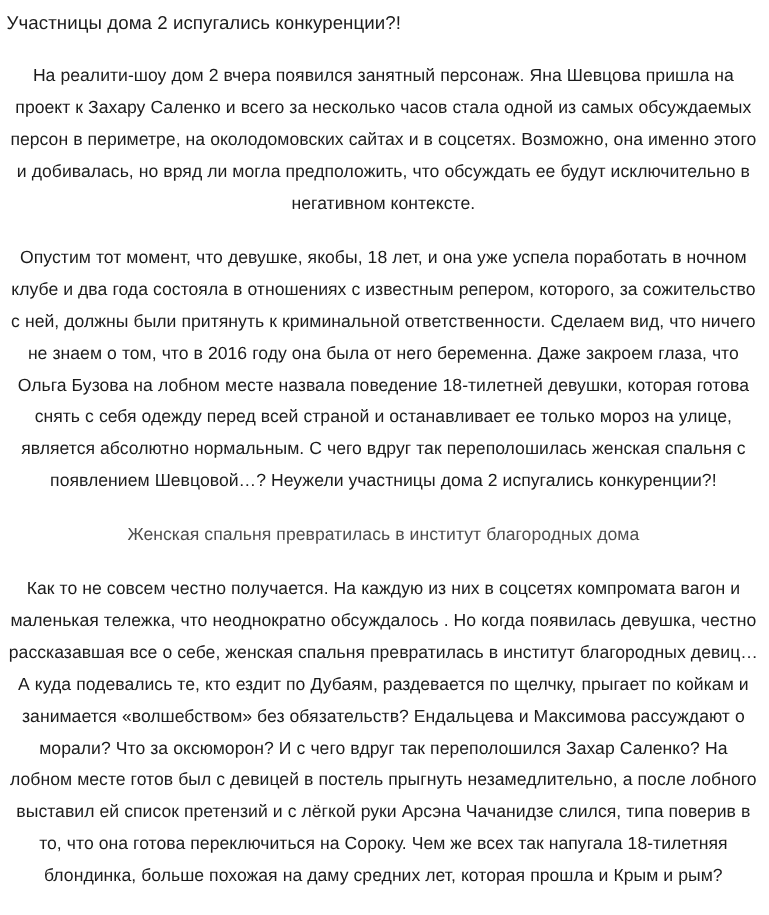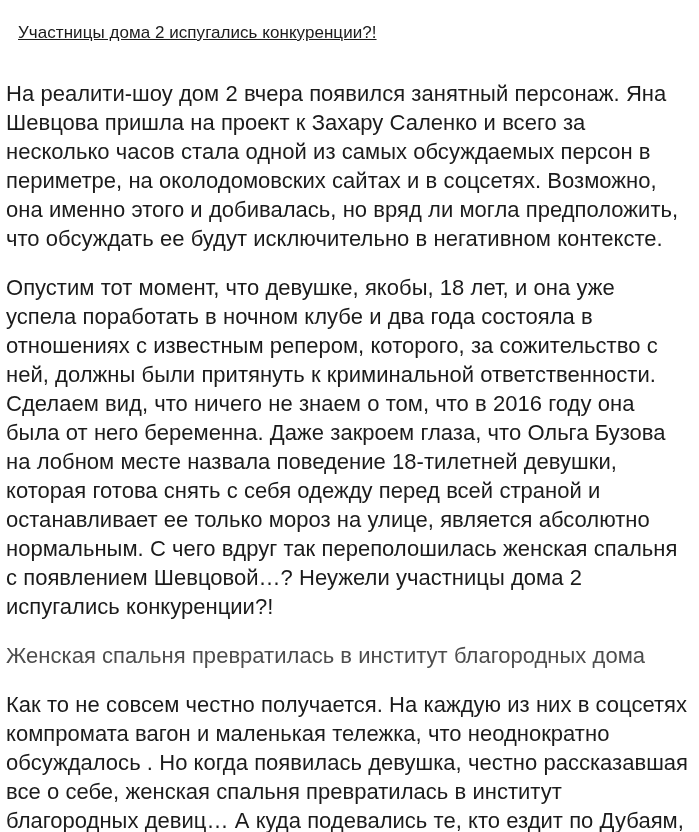--- a/index.html
+++ b/index.html
@@ -20,37 +20,36 @@
     box-sizing: border-box;
     width: 699px;
     padding: 6px 8px 0 6px;
   }
 
   .article-title {
     font-size: 17px;
     line-height: 29px;
     color: #1b1b1b;
     font-weight: 400;
-    margin: 12px;
+    margin: 0;
     letter-spacing: 0.05px;
     white-space: nowrap;
-    text-decoration: underline;
   }
 
   .spacer-title {
     height: 20px;
   }
 
   .para {
-    font-size: 22px;
+    font-size: 16px;
     line-height: 29px;
     color: #1b1b1b;
     margin: 0 0 20px 0;
     max-width: 686px;
-    text-align: left;
+    text-align: center;
     letter-spacing: 0.02px;
     word-spacing: 0.1px;
   }
 
   .para.subhead {
     color: #4d4d4d;
   }
 
   .para.tail {
     margin-bottom: 0;

